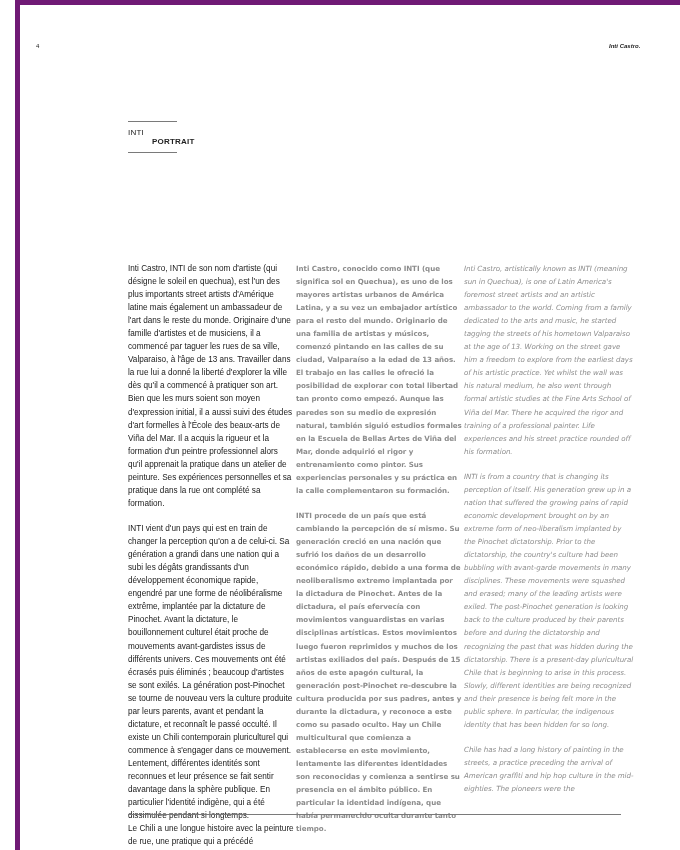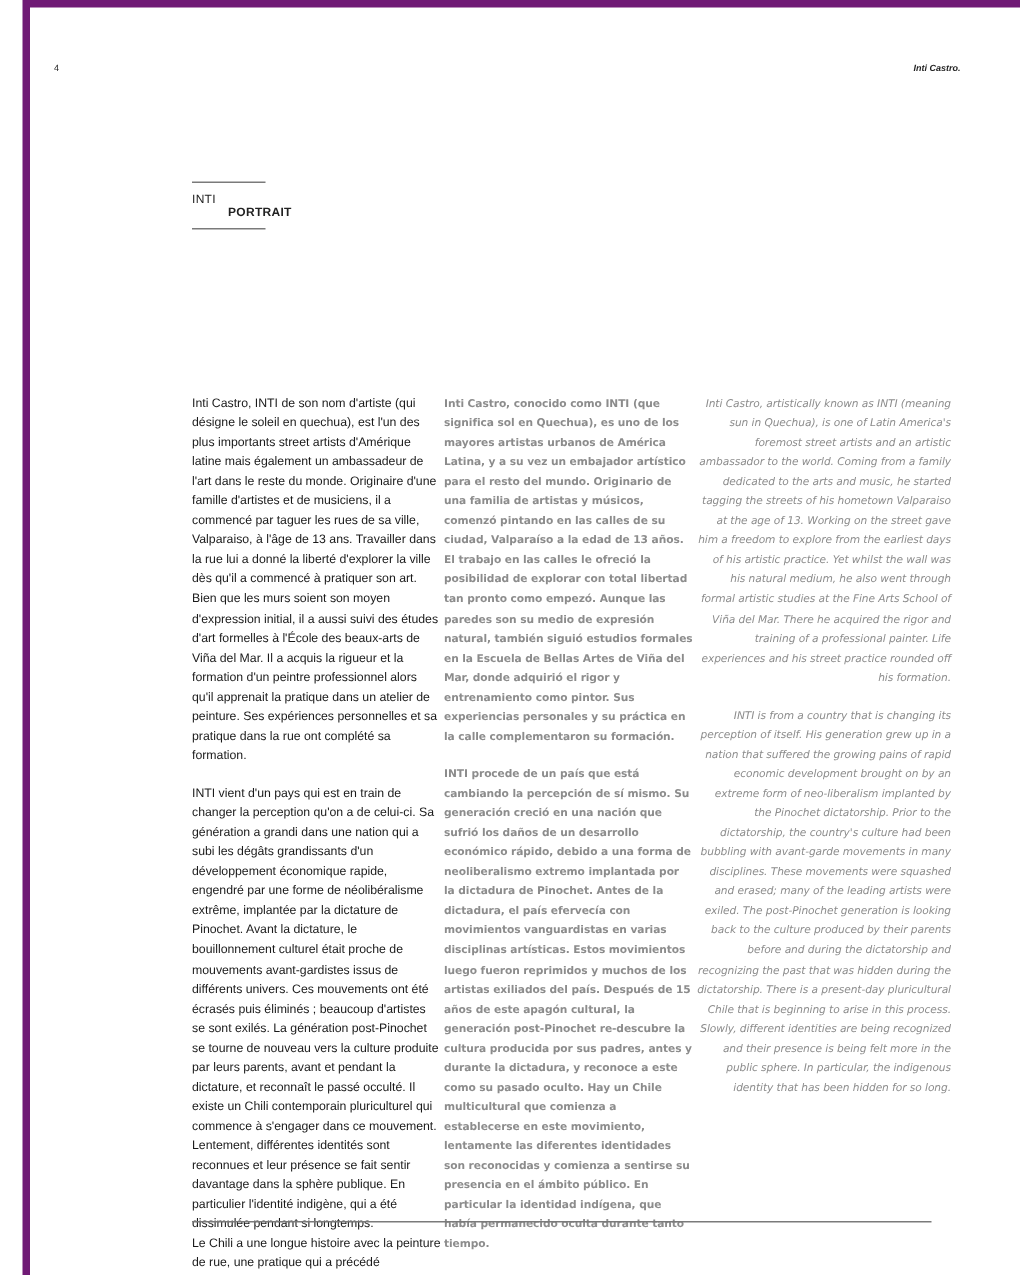--- a/index.html
+++ b/index.html
@@ -27,21 +27,21 @@
     margin-bottom: 6px;
     margin-left: 24px;
   }
   .col {
     position: absolute; top: 257px; width: 166px;
     font-size: 8.2px; line-height: 13.05px;
   }
   .col p { margin: 0 0 12.2px 0; }
   .col-fr { left: 108px; color: #1a1a1a; font-family: "Liberation Sans", sans-serif; }
   .col-es { left: 276px; color: #8c8c8c; font-family: "DejaVu Sans", sans-serif; font-size: 7.1px; letter-spacing: -0.05px; font-weight: bold; }
-  .col-en { left: 444px; color: #8c8c8c; font-family: "DejaVu Sans", sans-serif; font-style: italic; font-size: 7.1px; width: 170px; letter-spacing: -0.05px; text-align: right; }
+  .col-en { left: 444px; color: #8c8c8c; font-family: "DejaVu Sans", sans-serif; font-style: italic; font-size: 7.1px; width: 170px; letter-spacing: -0.05px; }
   .bottom-rule {
     position: absolute; left: 108px; top: 809px; width: 493px; height: 1px; background: #7a7a7a;
   }
 </style>
 </head>
 <body>
 
 <div class="page">
   <div class="folio">4</div>
   <div class="running-head">Inti Castro.</div>
@@ -61,16 +61,17 @@
 
   <div class="col col-es">
     <p>Inti Castro, conocido como INTI (que significa sol en Quechua), es uno de los mayores artistas urbanos de América Latina, y a su vez un embajador artístico para el resto del mundo. Originario de una familia de artistas y músicos, comenzó pintando en las calles de su ciudad, Valparaíso a la edad de 13 años. El trabajo en las calles le ofreció la posibilidad de explorar con total libertad tan pronto como empezó. Aunque las paredes son su medio de expresión natural, también siguió estudios formales en la Escuela de Bellas Artes de Viña del Mar, donde adquirió el rigor y entrenamiento como pintor. Sus experiencias personales y su práctica en la calle complementaron su formación.</p>
     <p>INTI procede de un país que está cambiando la percepción de sí mismo. Su generación creció en una nación que sufrió los daños de un desarrollo económico rápido, debido a una forma de neoliberalismo extremo implantada por la dictadura de Pinochet. Antes de la dictadura, el país efervecía con movimientos vanguardistas en varias disciplinas artísticas. Estos movimientos luego fueron reprimidos y muchos de los artistas exiliados del país. Después de 15 años de este apagón cultural, la generación post-Pinochet re-descubre la cultura producida por sus padres, antes y durante la dictadura, y reconoce a este como su pasado oculto. Hay un Chile multicultural que comienza a establecerse en este movimiento, lentamente las diferentes identidades son reconocidas y comienza a sentirse su presencia en el ámbito público. En particular la identidad indígena, que había permanecido oculta durante tanto tiempo.</p>
     <p>Chile tiene una larga historia con la pintura de calle, una práctica que precedió los grafitis americanos y la cultura hip-hop de la</p>
   </div>
 
   <div class="col col-en">
     <p>Inti Castro, artistically known as INTI (meaning sun in Quechua), is one of Latin America's foremost street artists and an artistic ambassador to the world. Coming from a family dedicated to the arts and music, he started tagging the streets of his hometown Valparaiso at the age of 13. Working on the street gave him a freedom to explore from the earliest days of his artistic practice. Yet whilst the wall was his natural medium, he also went through formal artistic studies at the Fine Arts School of Viña del Mar. There he acquired the rigor and training of a professional painter. Life experiences and his street practice rounded off his formation.</p>
     <p>INTI is from a country that is changing its perception of itself. His generation grew up in a nation that suffered the growing pains of rapid economic development brought on by an extreme form of neo-liberalism implanted by the Pinochet dictatorship. Prior to the dictatorship, the country's culture had been bubbling with avant-garde movements in many disciplines. These movements were squashed and erased; many of the leading artists were exiled. The post-Pinochet generation is looking back to the culture produced by their parents before and during the dictatorship and recognizing the past that was hidden during the dictatorship. There is a present-day pluricultural Chile that is beginning to arise in this process. Slowly, different identities are being recognized and their presence is being felt more in the public sphere. In particular, the indigenous identity that has been hidden for so long.</p>
+    <p>Chile has had a long history of painting in the streets, a practice preceding the arrival of American graffiti and hip hop culture in the mid-eighties. The pioneers were the</p>
   </div>
 
   <div class="bottom-rule"></div>
 </div>
 
 </body></html>

